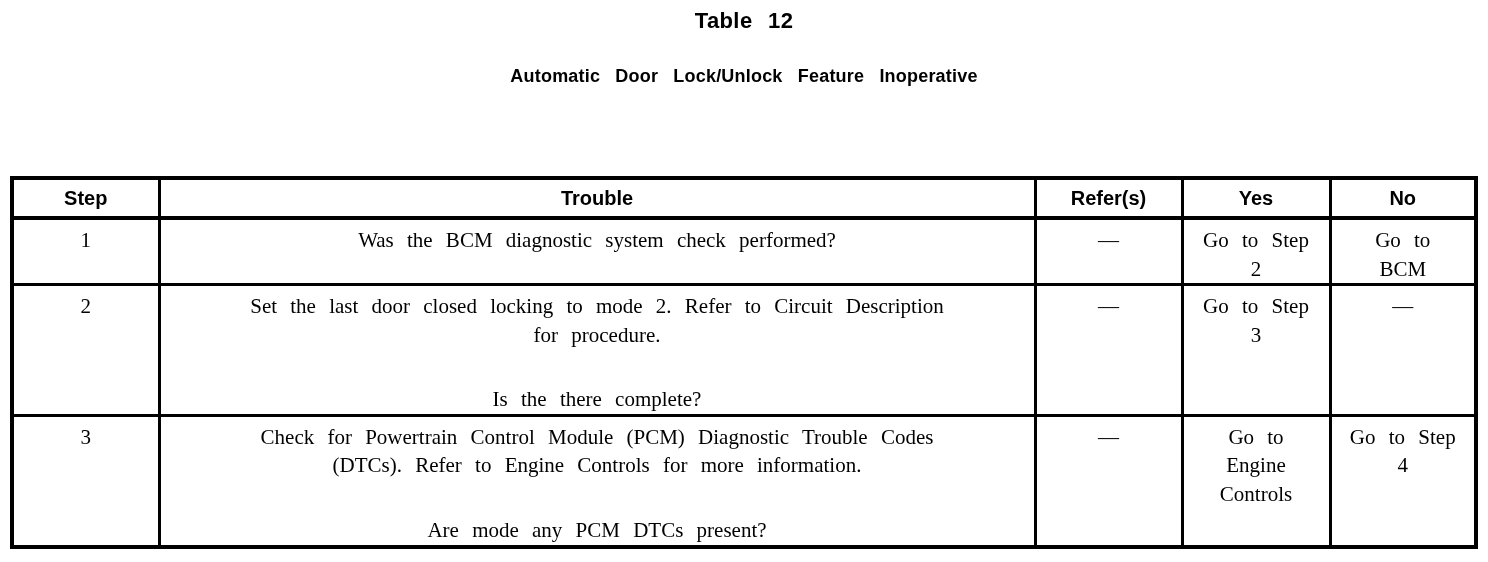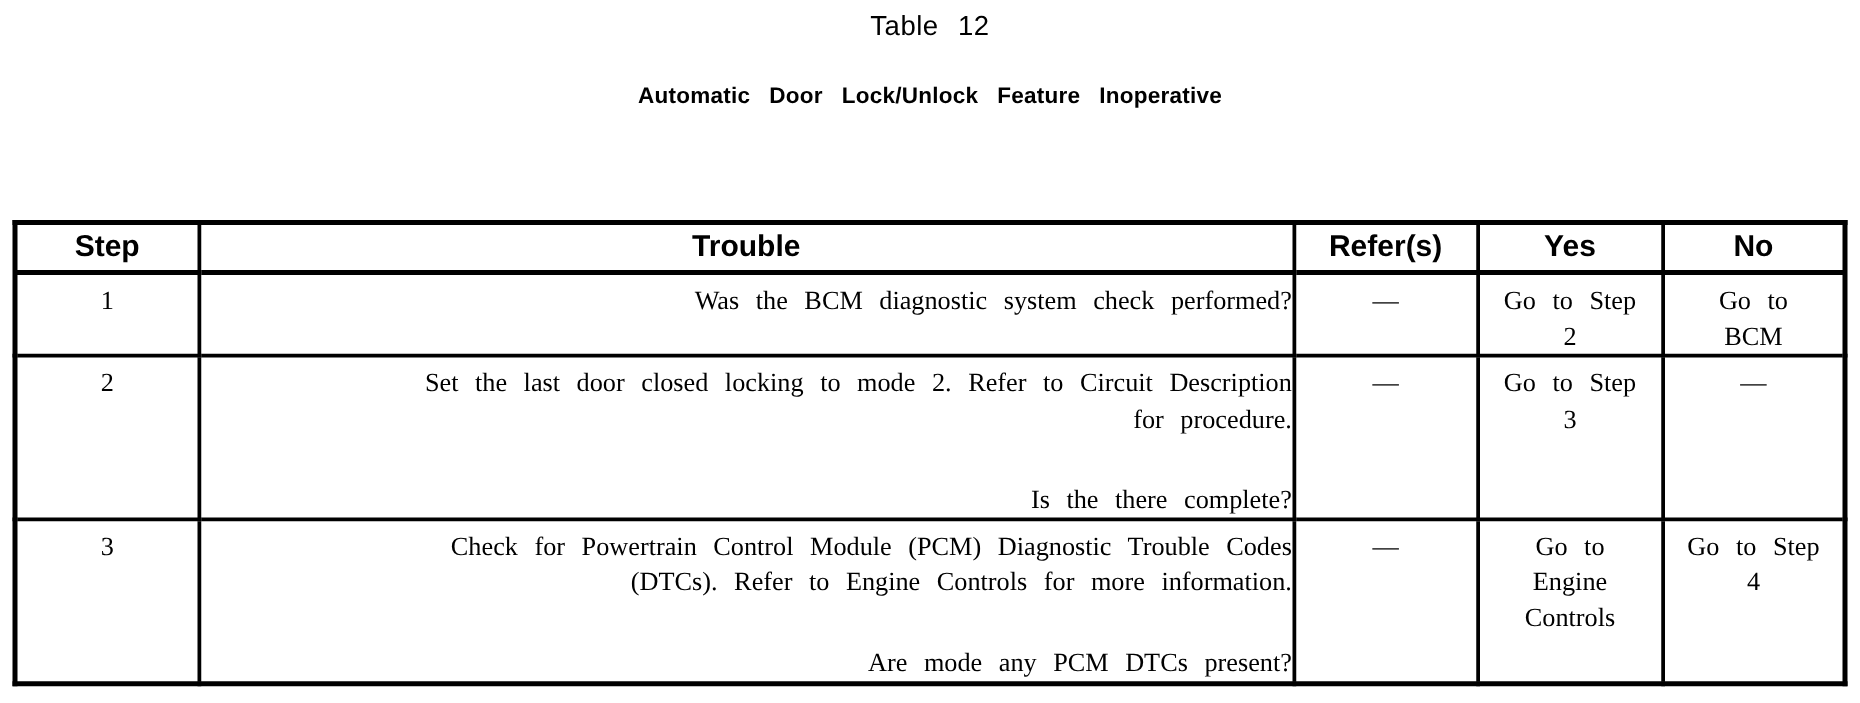--- a/index.html
+++ b/index.html
@@ -10,21 +10,21 @@
     height: 562px;
     background: #ffffff;
     color: #000000;
     font-family: "Liberation Serif", serif;
     overflow: hidden;
   }
   .doc-title {
     padding-top: 8px;
     text-align: center;
     font-family: "Liberation Sans", sans-serif;
-    font-weight: normal;
+    font-weight: bold;
     font-size: 22px;
     word-spacing: 9px;
     letter-spacing: 0.4px;
   }
   .doc-subtitle {
     margin-top: 32px;
     text-align: center;
     font-family: "Liberation Sans", sans-serif;
     font-weight: bold;
     font-size: 18px;
@@ -48,38 +48,38 @@
   table.diag th, table.diag td {
     border: 3px solid #000;
     padding: 0;
   }
   table.diag thead th {
     height: 40px;
     vertical-align: middle;
     text-align: center;
     font-family: "Liberation Sans", sans-serif;
     font-weight: bold;
-    font-size: 24px;
+    font-size: 20px;
     border-bottom: 4px solid #000;
   }
   table.diag tbody td {
     vertical-align: top;
     font-size: 21px;
     line-height: 1.36;
     word-spacing: 0.38em;
     padding-top: 6px;
   }
   table.diag tbody tr.row-1 td { height: 64px; }
   table.diag tbody tr.row-2 td { height: 128px; }
   table.diag tbody tr.row-3 td { height: 132px; }
   td.cell-step, td.cell-values, td.cell-yes, td.cell-no {
     text-align: center;
     white-space: pre-line;
   }
-  td.cell-action { padding-left: 10px; padding-right: 8px; text-align: right; }
+  td.cell-action { padding-left: 10px; padding-right: 8px; text-align: center; }
   td.cell-action .action-main { white-space: pre-line; }
   td.cell-action .action-question { margin-top: 36px; white-space: pre-line; }
   td.cell-action .action-question:empty { display: none; }
 </style>
 </head>
 <body>
 
 <div class="page">
 
   <div class="doc-title">Table 12</div>

